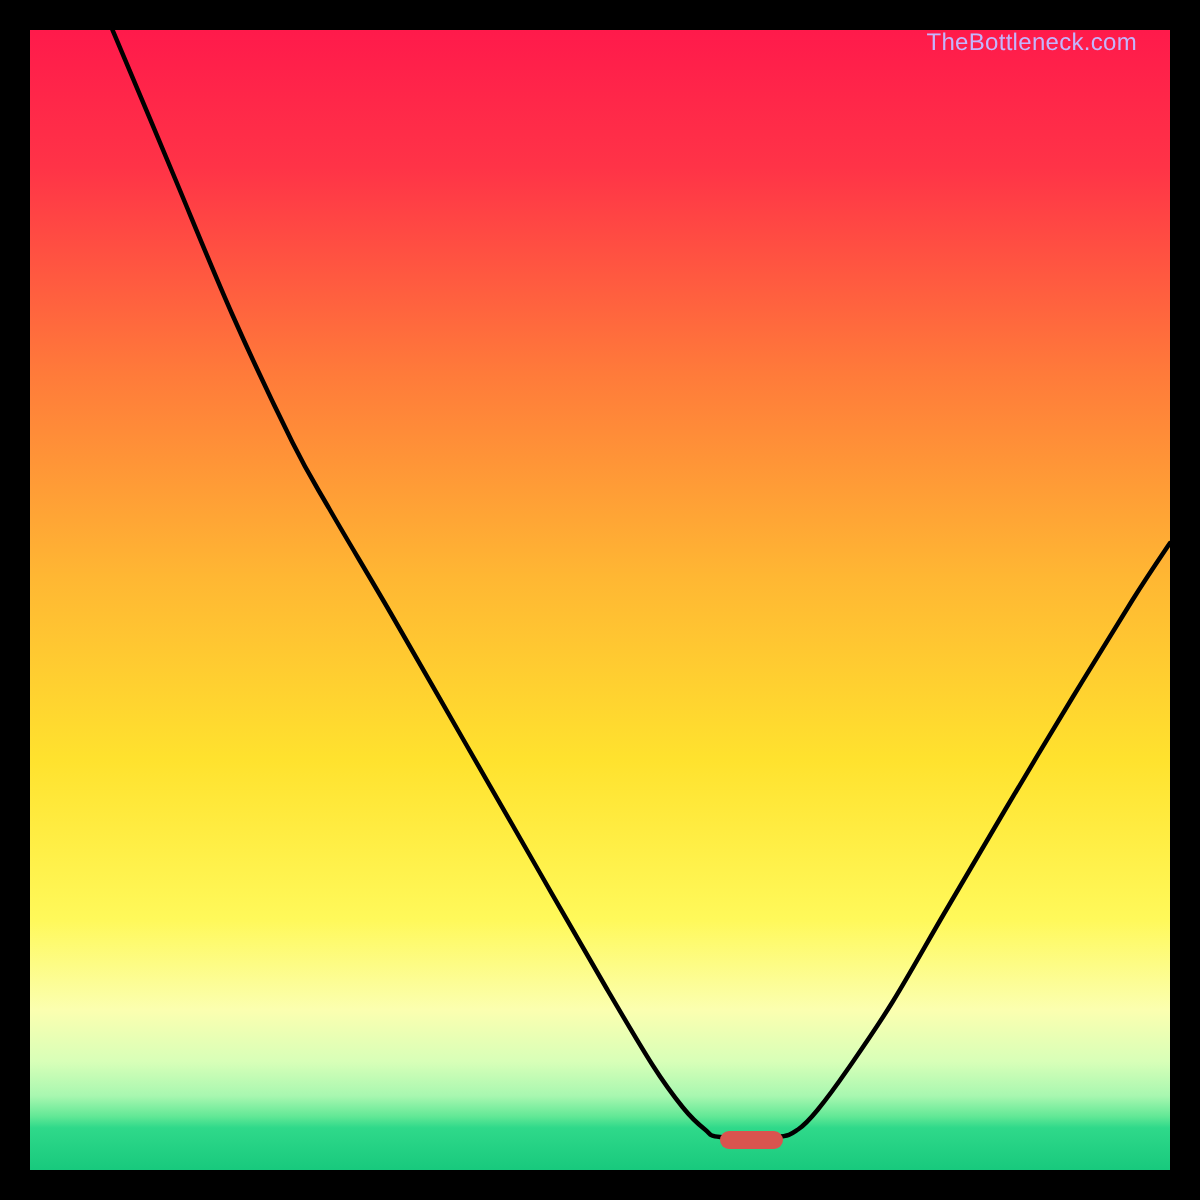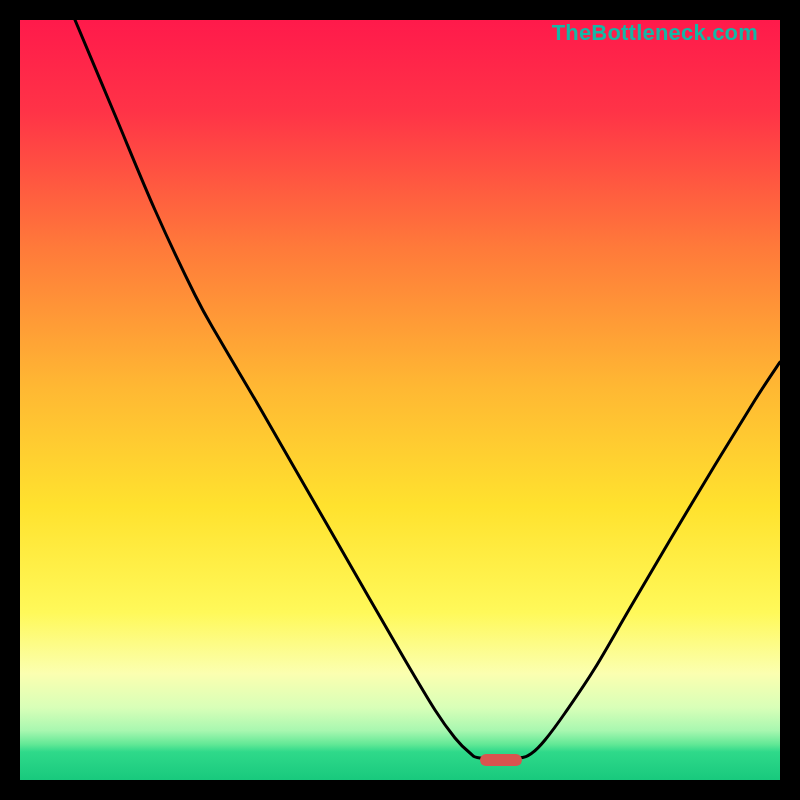--- a/index.html
+++ b/index.html
@@ -23,23 +23,23 @@
     left: 0;
     top: 0;
     width: 760px;
     height: 760px;
   }
   .watermark {
     position: absolute;
     top: 0px;
     right: 22px;
     font-family: Arial, Helvetica, sans-serif;
-    font-size: 22px;
-    font-weight: 700;
-    color: #14b8a6;
+    font-size: 16px;
+    font-weight: 400;
+    color: #c4b5fd;
     letter-spacing: 0.2px;
     user-select: none;
   }
   .marker {
     position: absolute;
     height: 12px;
     border-radius: 6px;
     background: #d9544f;
   }
 </style>

